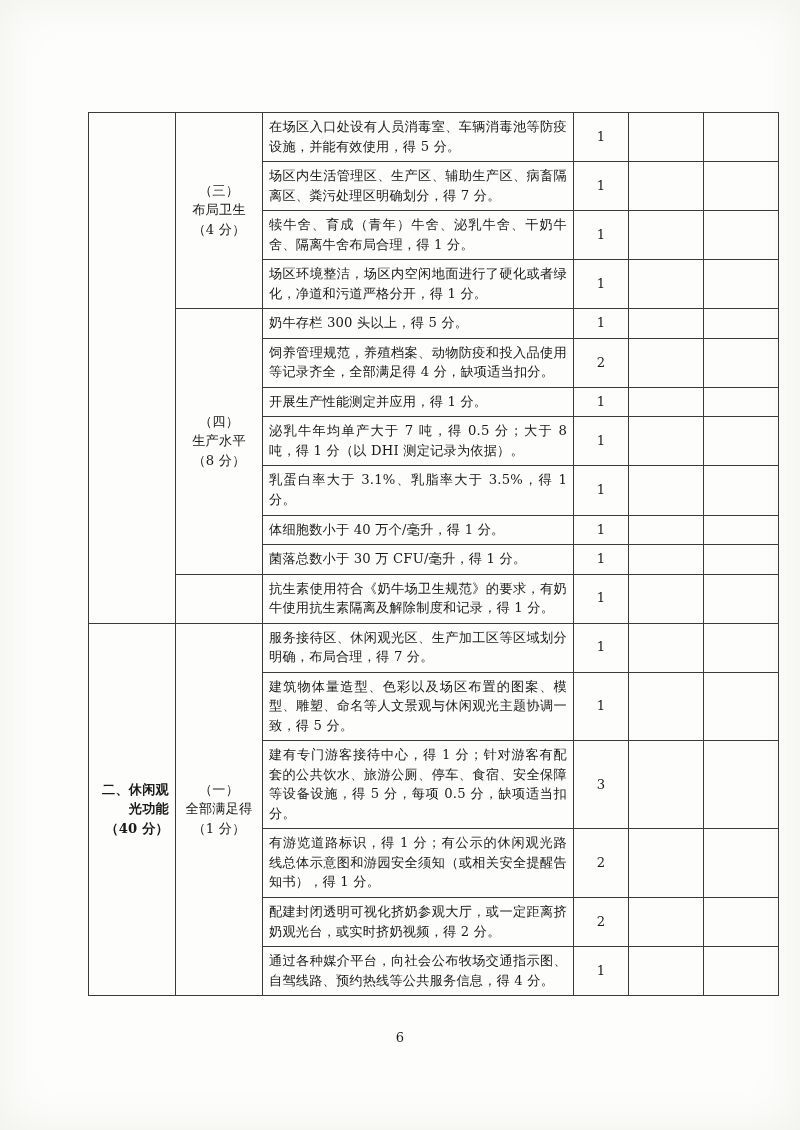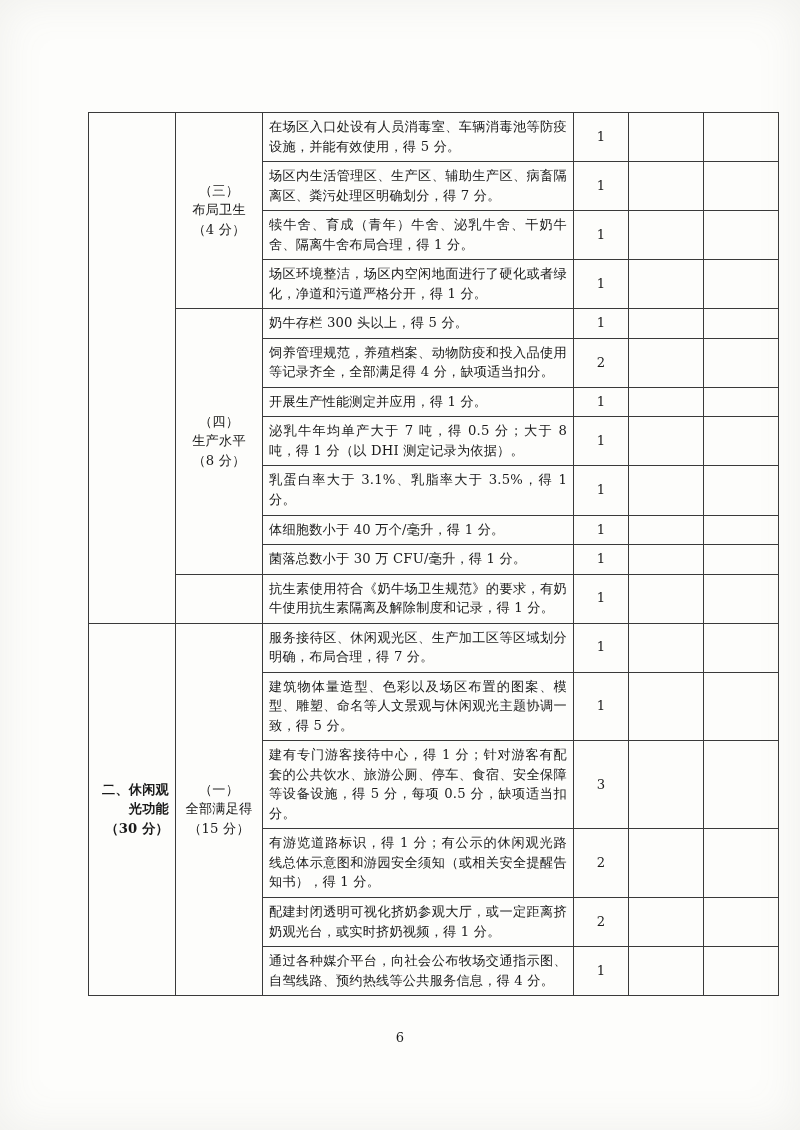--- a/index.html
+++ b/index.html
@@ -180,26 +180,26 @@
           <td class="col-desc">抗生素使用符合《奶牛场卫生规范》的要求，有奶牛使用抗生素隔离及解除制度和记录，得 1 分。</td>
           <td class="col-score">1</td>
           <td class="col-blank1"></td>
           <td class="col-blank2"></td>
         </tr>
 
         <tr>
           <td class="col-cat" rowspan="6">
             <span class="cat-line">二、休闲观</span>
             <span class="cat-line">光功能</span>
-            <span class="cat-line">（30 分）</span>
+            <span class="cat-line">（40 分）</span>
           </td>
           <td class="col-sub" rowspan="6">
             <span class="sub-line">（一）</span>
             <span class="sub-line">全部满足得</span>
-            <span class="sub-line">（15 分）</span>
+            <span class="sub-line">（1 分）</span>
           </td>
           <td class="col-desc">服务接待区、休闲观光区、生产加工区等区域划分明确，布局合理，得 7 分。</td>
           <td class="col-score">1</td>
           <td class="col-blank1"></td>
           <td class="col-blank2"></td>
         </tr>
         <tr>
           <td class="col-desc">建筑物体量造型、色彩以及场区布置的图案、模型、雕塑、命名等人文景观与休闲观光主题协调一致，得 5 分。</td>
           <td class="col-score">1</td>
           <td class="col-blank1"></td>
@@ -211,21 +211,21 @@
           <td class="col-blank1"></td>
           <td class="col-blank2"></td>
         </tr>
         <tr>
           <td class="col-desc">有游览道路标识，得 1 分；有公示的休闲观光路线总体示意图和游园安全须知（或相关安全提醒告知书），得 1 分。</td>
           <td class="col-score">2</td>
           <td class="col-blank1"></td>
           <td class="col-blank2"></td>
         </tr>
         <tr>
-          <td class="col-desc">配建封闭透明可视化挤奶参观大厅，或一定距离挤奶观光台，或实时挤奶视频，得 1 分。</td>
+          <td class="col-desc">配建封闭透明可视化挤奶参观大厅，或一定距离挤奶观光台，或实时挤奶视频，得 2 分。</td>
           <td class="col-score">2</td>
           <td class="col-blank1"></td>
           <td class="col-blank2"></td>
         </tr>
         <tr>
           <td class="col-desc">通过各种媒介平台，向社会公布牧场交通指示图、自驾线路、预约热线等公共服务信息，得 4 分。</td>
           <td class="col-score">1</td>
           <td class="col-blank1"></td>
           <td class="col-blank2"></td>
         </tr>

